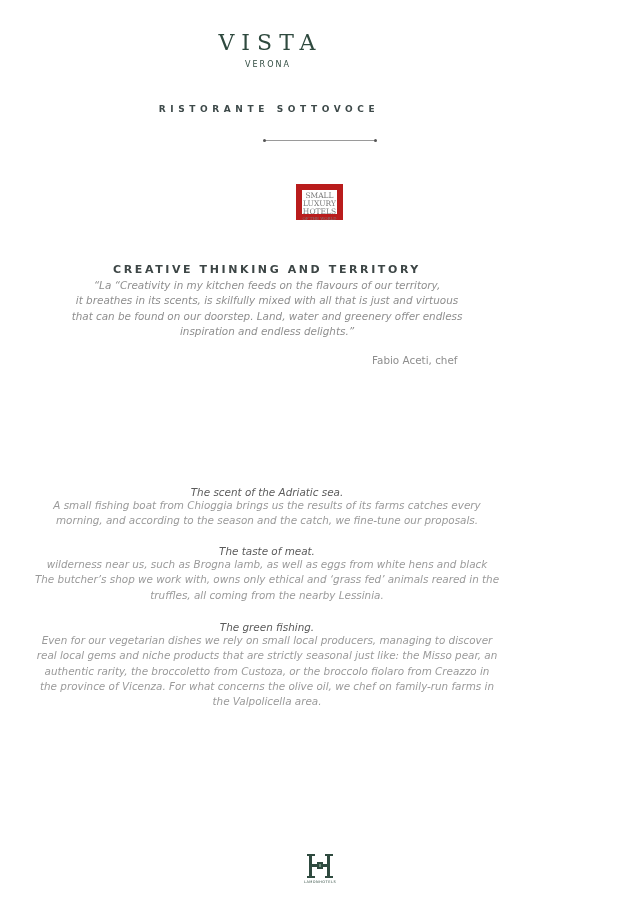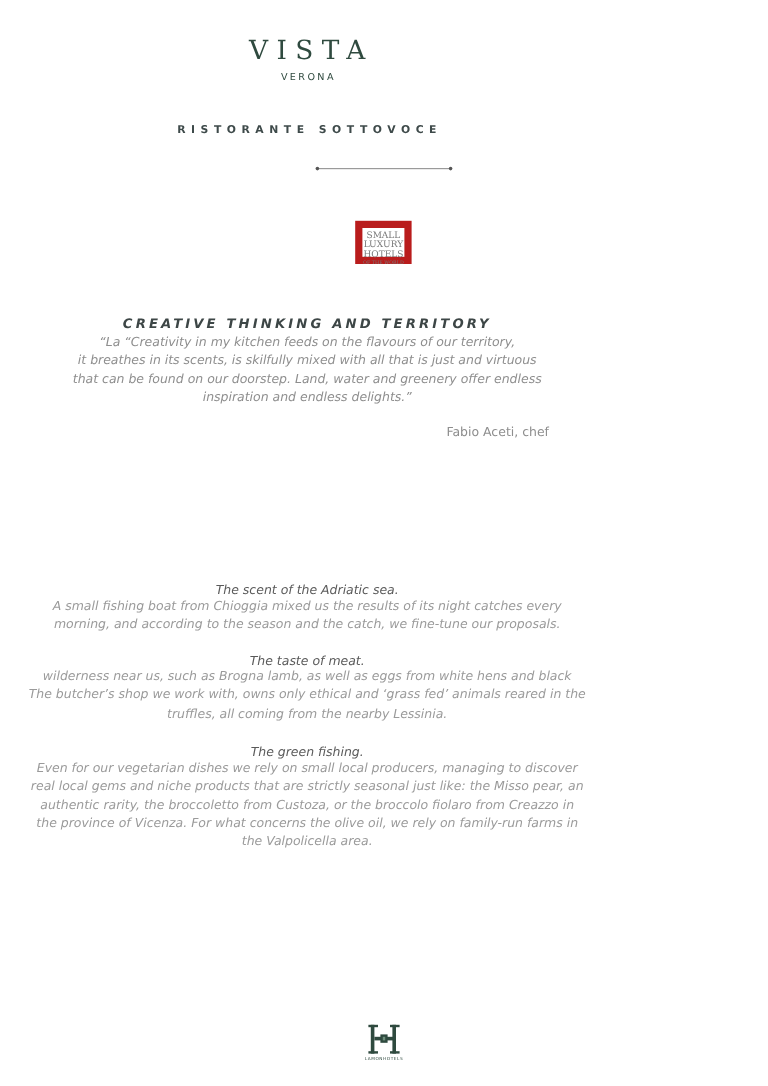--- a/index.html
+++ b/index.html
@@ -1,26 +1,26 @@
 <!DOCTYPE html>
 <html><head>
 <meta charset="utf-8">
 <style>
   html, body { margin: 0; padding: 0; background: #ffffff; }
   body { width: 640px; height: 905px; position: relative; overflow: hidden; font-family: "DejaVu Sans", sans-serif; color: #8a8a8a; }
-  .abs { position: absolute; left: 0; width: 512px; text-align: center; }
+  .abs { position: absolute; left: 11px; width: 512px; text-align: center; }
   .brand { top: 30px; font-family: "DejaVu Serif", serif; font-size: 22px; letter-spacing: 7px; color: #2f4a3f; padding-left: 7px; box-sizing: border-box; }
   .city { top: 60px; font-size: 8px; letter-spacing: 2px; color: #2f4a3f; padding-left: 2px; box-sizing: border-box; }
   .restaurant { top: 104px; font-size: 9px; font-weight: bold; letter-spacing: 4.6px; color: #3e4a4a; padding-left: 4px; box-sizing: border-box; }
   .divider { position: absolute; top: 140px; left: 264px; width: 112px; height: 1px; background: #9a9a9a; }
   .divider::before, .divider::after { content: ""; position: absolute; top: -1px; width: 3px; height: 3px; background: #555; border-radius: 50%; }
   .divider::before { left: -1px; } .divider::after { right: -1px; }
   .slh { position: absolute; top: 184px; left: 296px; width: 47px; height: 36px; border: 6px solid #b91c1c; box-sizing: border-box; font-family: "DejaVu Serif", serif; color: #7a7a7a; text-align: center; line-height: 8px; font-size: 7.5px; padding-top: 2px; }
   .slh .small { font-size: 4px; line-height: 6px; }
-  .headline { top: 263px; font-size: 11px; font-style: italic; font-weight: bold; letter-spacing: 2.6px; color: #3d4646; }
+  .headline { top: 263px; font-size: 11px; font-weight: bold; letter-spacing: 2.6px; color: #3d4646; }
   .quote { top: 278px; font-size: 10.4px; font-style: italic; line-height: 15.3px; color: #8e8e8e; }
   .signature { position: absolute; top: 354px; left: 372px; font-size: 10.4px; color: #8e8e8e; }
   .section-title { font-size: 10.4px; font-style: italic; color: #5a5a5a; }
   .section-body { font-size: 10.4px; font-style: italic; line-height: 15.3px; color: #9a9a9a; }
   .s1 { top: 486px; text-align: center; } .s2 { top: 545px; } .s3 { top: 621px; }
   .footer-logo { position: absolute; top: 852px; left: 305px; width: 30px; height: 30px; }
   .footer-name { position: absolute; top: 880px; left: 300px; width: 40px; text-align: center; font-size: 3.5px; letter-spacing: 0.5px; color: #2f4a3f; }
 </style>
 </head>
 <body>
@@ -42,41 +42,41 @@
   <div>“La “Creativity in my kitchen feeds on the flavours of our territory,</div>
   <div>it breathes in its scents, is skilfully mixed with all that is just and virtuous</div>
   <div>that can be found on our doorstep. Land, water and greenery offer endless</div>
   <div>inspiration and endless delights.”</div>
 </div>
 <div class="signature">Fabio Aceti, chef</div>
 
 <div class="abs s1">
   <div class="section-title">The scent of the Adriatic sea.</div>
   <div class="section-body">
-    <div>A small fishing boat from Chioggia mixed us the results of its night catches every</div>
+    <div>A small fishing boat from Chioggia brings us the results of its farms catches every</div>
     <div>morning, and according to the season and the catch, we fine-tune our proposals.</div>
   </div>
 </div>
 
 <div class="abs s2">
   <div class="section-title">The taste of meat.</div>
   <div class="section-body">
     <div>wilderness near us, such as Brogna lamb, as well as eggs from white hens and black</div>
     <div>The butcher’s shop we work with, owns only ethical and ‘grass fed’ animals reared in the</div>
     <div>truffles, all coming from the nearby Lessinia.</div>
   </div>
 </div>
 
 <div class="abs s3">
   <div class="section-title">The green fishing.</div>
   <div class="section-body">
     <div>Even for our vegetarian dishes we rely on small local producers, managing to discover</div>
     <div>real local gems and niche products that are strictly seasonal just like: the Misso pear, an</div>
     <div>authentic rarity, the broccoletto from Custoza, or the broccolo fiolaro from Creazzo in</div>
-    <div>the province of Vicenza. For what concerns the olive oil, we rely on family-run farms in</div>
+    <div>the province of Vicenza. For what concerns the olive oil, we chef on family-run farms in</div>
     <div>the Valpolicella area.</div>
   </div>
 </div>
 
 <svg class="footer-logo" viewBox="0 0 30 30">
   <g fill="#2f4a3f">
     <rect x="2" y="2" width="8" height="2"></rect>
     <rect x="4" y="2" width="3" height="24"></rect>
     <rect x="2" y="24" width="8" height="2"></rect>
     <rect x="20" y="2" width="8" height="2"></rect>

